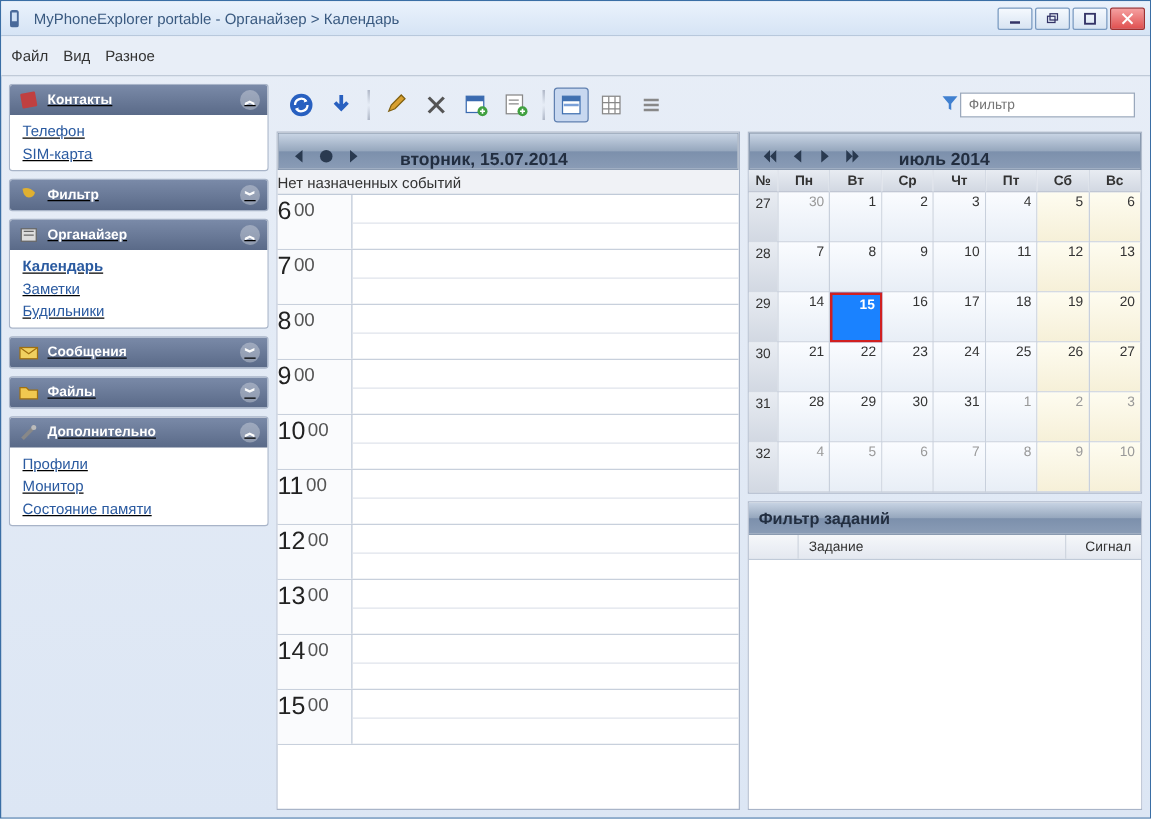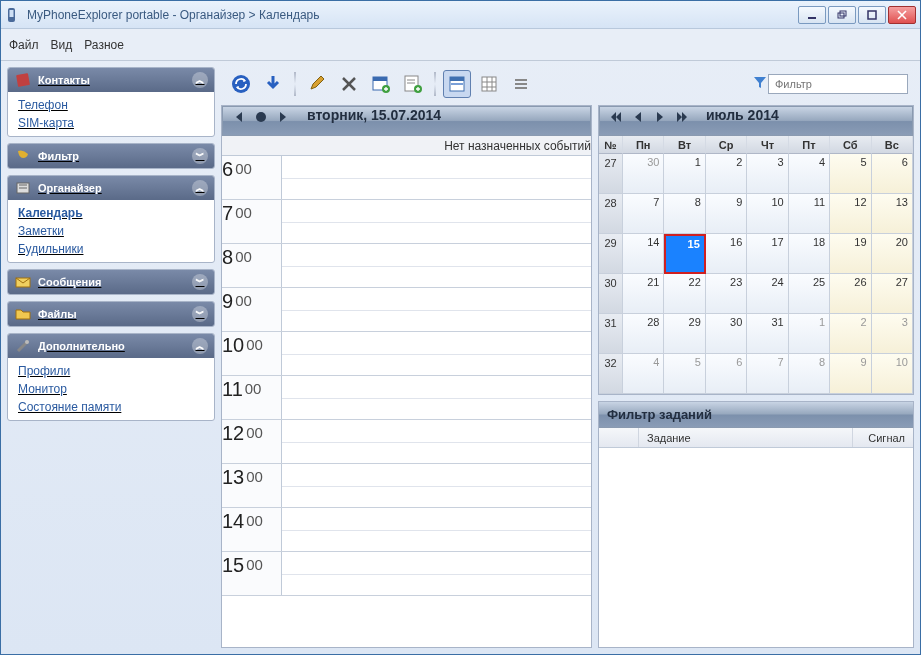--- a/index.html
+++ b/index.html
@@ -23,25 +23,25 @@
 .panel-body a{color:#2a5aa0;text-decoration:none;cursor:pointer;font-size:12px;}
 .panel-body a.active{font-weight:bold;}
 .main{flex:1;display:flex;flex-direction:column;gap:4px;overflow:hidden;}
 .toolbar{height:34px;display:flex;align-items:center;padding:0 6px;gap:4px;}
 .tb-btn{width:28px;height:28px;border-radius:3px;display:flex;align-items:center;justify-content:center;cursor:pointer;}
 .tb-sep{width:2px;height:24px;background:linear-gradient(#b0b8c8,transparent,#b0b8c8);margin:0 3px;}
 .filter-box{margin-left:auto;display:flex;align-items:flex-start;gap:0;}
 .filter-input{width:140px;height:20px;border:1px solid #9aa8bc;padding:0 6px;background:#fff;}
 .cols{flex:1;display:flex;gap:6px;overflow:hidden;}
 .day-col{flex:1;display:flex;flex-direction:column;border:1px solid #a8b4c8;background:#fff;overflow:hidden;}
-.nav-header{height:30px;background:linear-gradient(#c8d4e4,#97a8be 48%,#7c90ac 52%,#8a9cb6);border:1px solid #8a9ab0;display:flex;align-items:flex-start;}
+.nav-header{height:30px;background:linear-gradient(#c8d4e4,#97a8be 48%,#7c90ac 52%,#8a9cb6);border:1px solid #8a9ab0;display:flex;align-items:flex-end;gap:13px;}
 .nav-btns{display:flex;align-items:center;padding:0 6px;gap:2px;}
 .nav-btn{width:20px;height:20px;display:flex;align-items:center;justify-content:center;cursor:pointer;color:#2a3a50;}
 .nav-title{flex:1;color:#222e40;font-weight:bold;font-size:14px;padding-left:8px;}
-.no-events{height:20px;text-align:right;color:#333;font-size:12px;border-bottom:1px solid #c0cad8;line-height:20px;background:#f0f2f6;}
+.no-events{height:20px;text-align:left;color:#333;font-size:12px;border-bottom:1px solid #c0cad8;line-height:20px;background:#f0f2f6;}
 .hours{flex:1;overflow-y:auto;position:relative;}
 .hour-row{height:44px;display:flex;border-bottom:1px solid #c8d0dc;}
 .hour-label{width:60px;text-align:right;padding-right:2px;display:flex;align-items:flex-start;border-right:1px solid #c0cad8;background:#fafbfd;}
 .hour-label .hn{font-size:20px;color:#222;line-height:22px;padding-top:2px;}
 .hour-label .hm{font-size:15px;color:#555;padding-top:4px;padding-left:2px;}
 .hour-slot{flex:1;position:relative;}
 .hour-slot::before{content:"";position:absolute;left:0;right:0;top:50%;border-top:1px solid #e0e4ec;}
 .right-col{width:316px;display:flex;flex-direction:column;gap:6px;overflow:hidden;}
 .month-panel{border:1px solid #a8b4c8;background:#fff;display:flex;flex-direction:column;}
 .month-grid{display:grid;grid-template-columns:24px repeat(7,1fr);}

